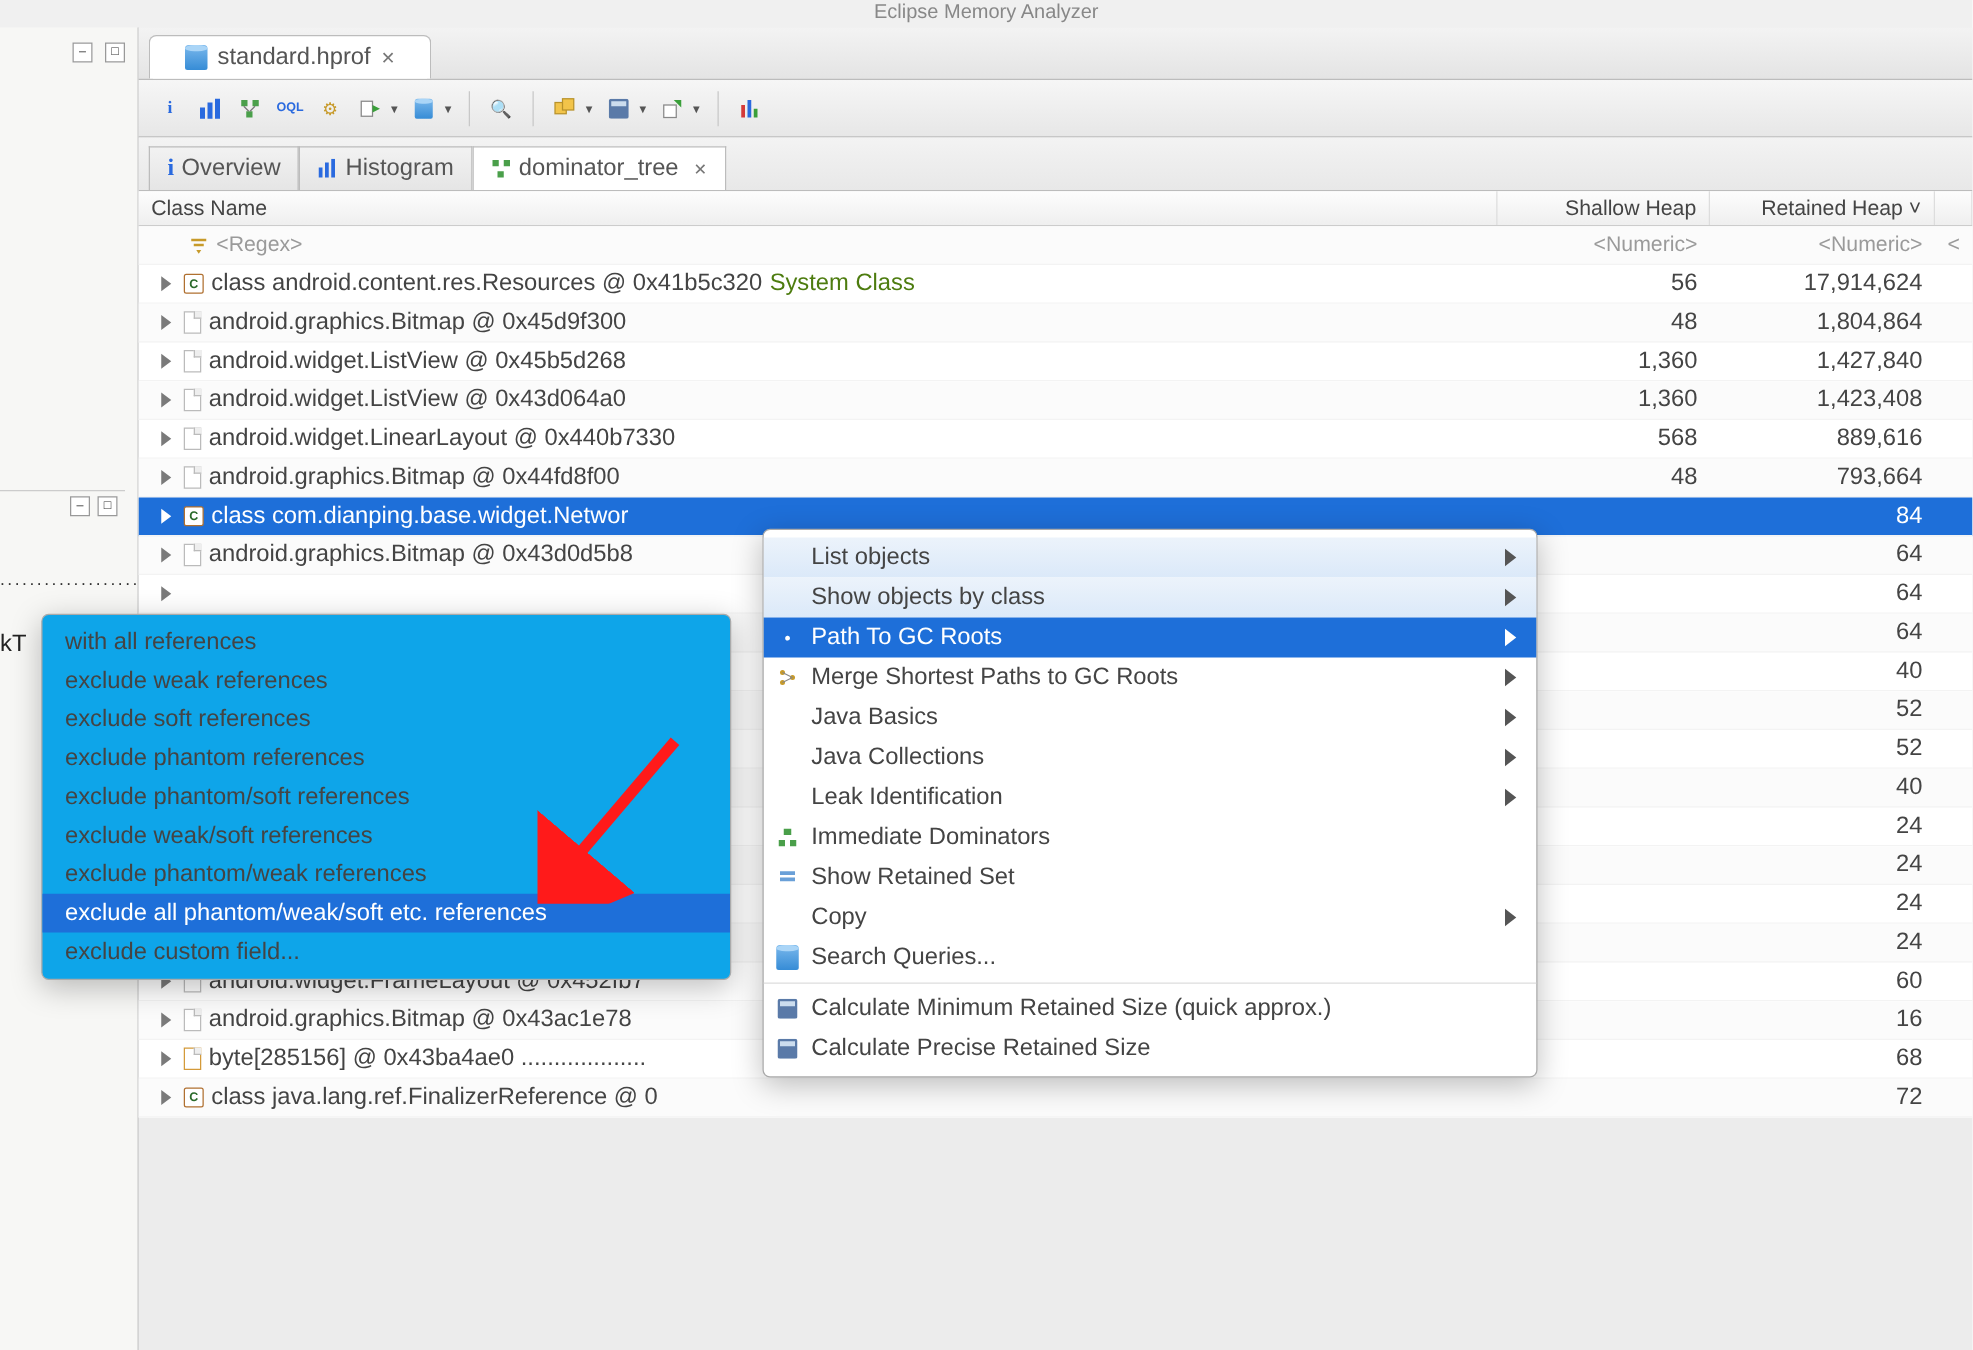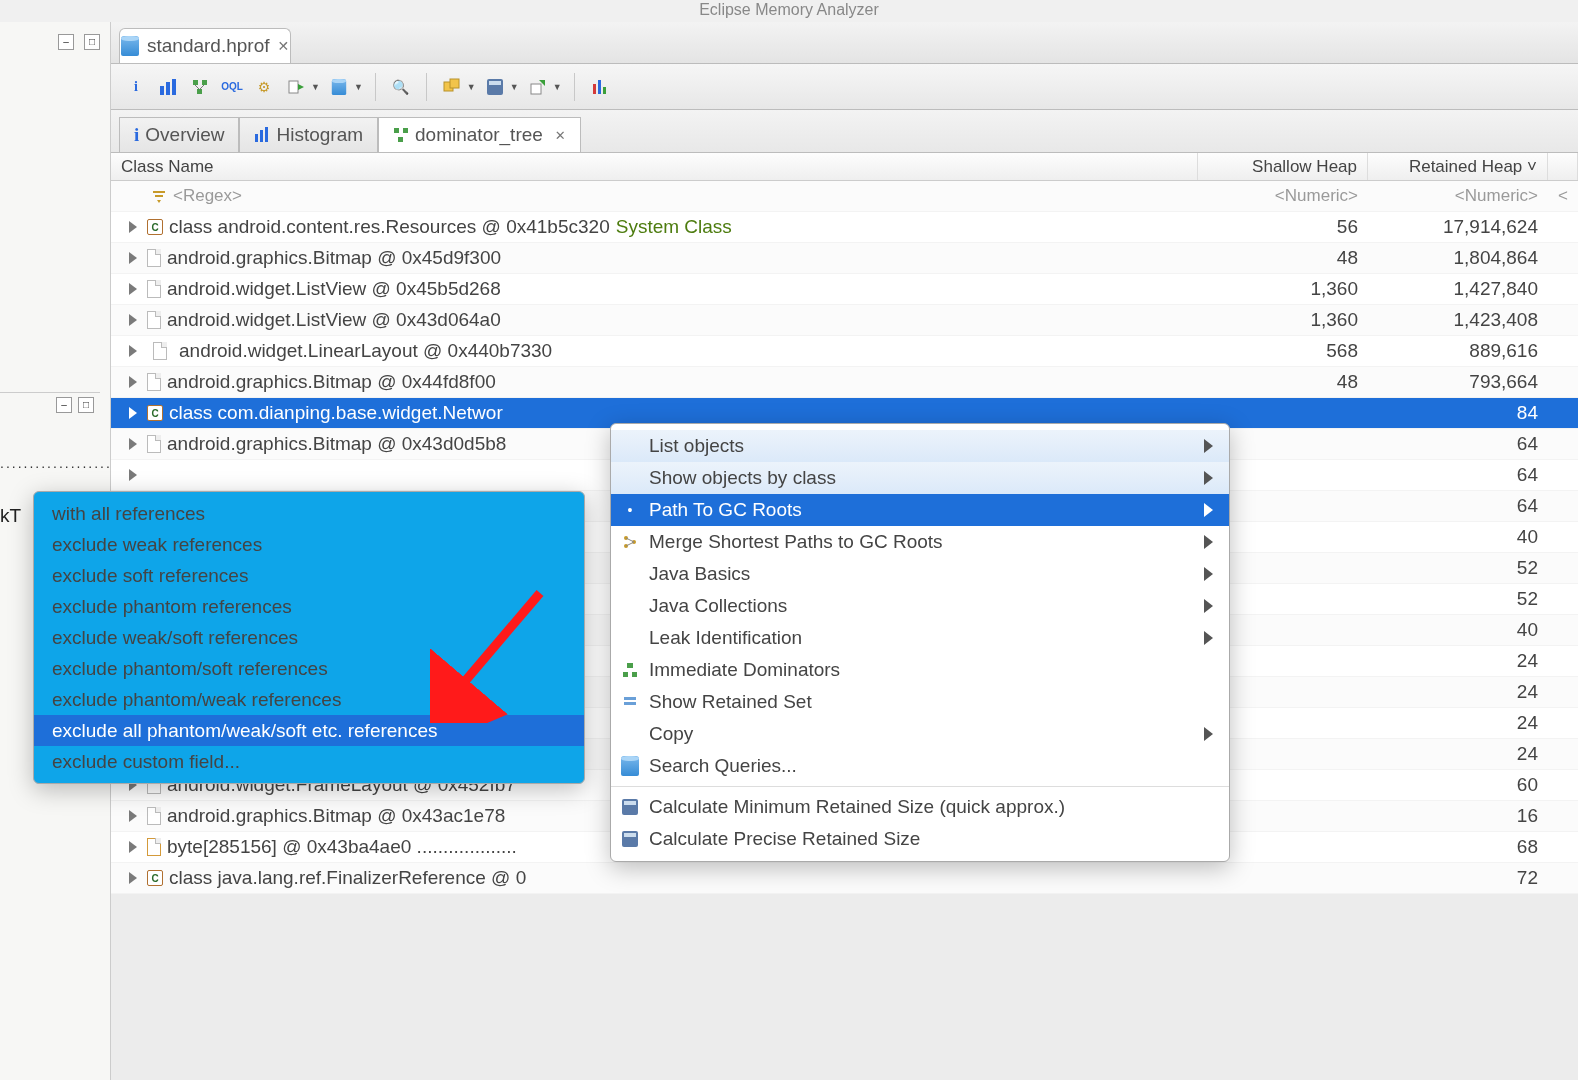--- a/index.html
+++ b/index.html
@@ -62,21 +62,21 @@
   border-bottom: 1px solid #bcbcbc;
   display: flex;
   align-items: flex-end;
   padding-left: 8px;
 }
 .file-tab {
   background: #fff;
   border: 1px solid #bcbcbc;
   border-bottom: none;
   border-radius: 6px 6px 0 0;
-  padding: 6px 1px;
+  padding: 6px 28px;
   display: flex;
   align-items: center;
   gap: 8px;
   font-size: 19px;
   color: #555;
   text-align: right;
 }
 .file-tab .close { font-size: 14px; color: #777; }
 .db-icon{
   width:18px;height:20px;border-radius:3px 3px 2px 2px;
@@ -412,21 +412,21 @@
           <div class="td" style="padding-left:18px;">
             <span class="tree-arrow"></span>
             <span class="doc-icon"></span>
             <span>android.widget.ListView @ 0x43d064a0</span>
           </div>
           <div class="td r">1,360</div>
           <div class="td r">1,423,408</div>
           <div class="td"></div>
         </div>
         <div class="trow">
-          <div class="td" style="padding-left:18px;gap:12px;">
+          <div class="td" style="padding-left:18px;">
             <span class="tree-arrow"></span>
             <span class="doc-icon"></span>
             <span>android.widget.LinearLayout @ 0x440b7330</span>
           </div>
           <div class="td r">568</div>
           <div class="td r">889,616</div>
           <div class="td"></div>
         </div>
         <div class="trow">
           <div class="td" style="padding-left:18px;">
@@ -591,22 +591,22 @@
       </div>
   </div>
 
 </div>
 
 <div class="sub-menu" id="submenu">
     <div class="sub-item">with all references</div>
     <div class="sub-item">exclude weak references</div>
     <div class="sub-item">exclude soft references</div>
     <div class="sub-item">exclude phantom references</div>
+    <div class="sub-item">exclude phantom/soft references</div>
     <div class="sub-item">exclude weak/soft references</div>
-    <div class="sub-item">exclude phantom/soft references</div>
     <div class="sub-item">exclude phantom/weak references</div>
     <div class="sub-item sel">exclude all phantom/weak/soft etc. references</div>
     <div class="sub-item">exclude custom field...</div>
   </div>
 
 <div class="ctx-menu" id="ctxmenu">
     <div class="ctx-item header">
       <span class="ctx-icon"></span>
       <span>List objects</span>
       <span class="spacer"></span>

